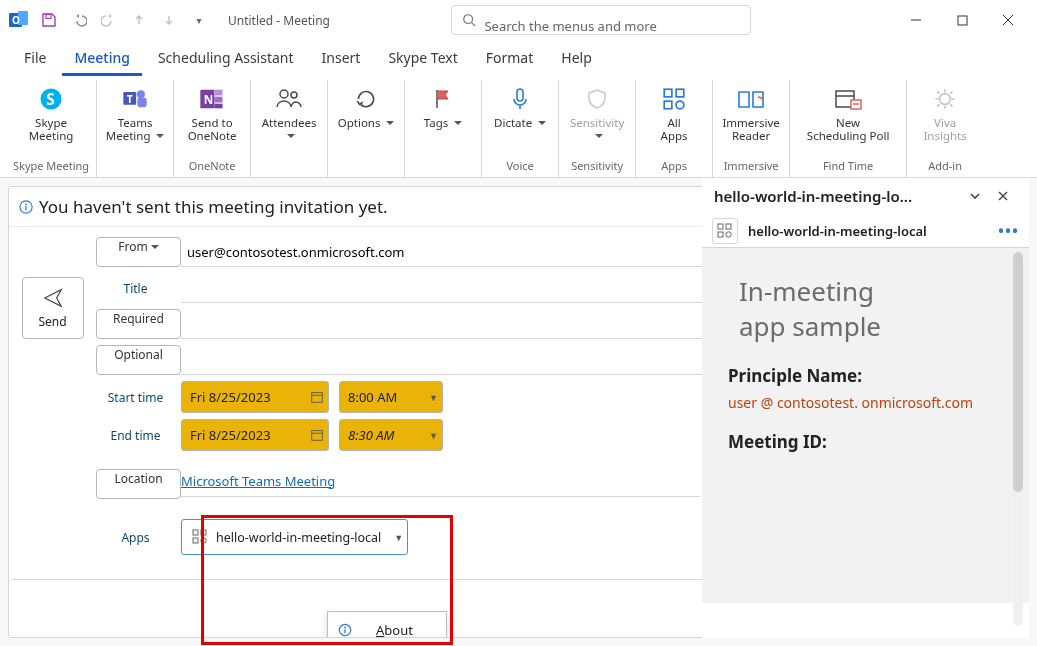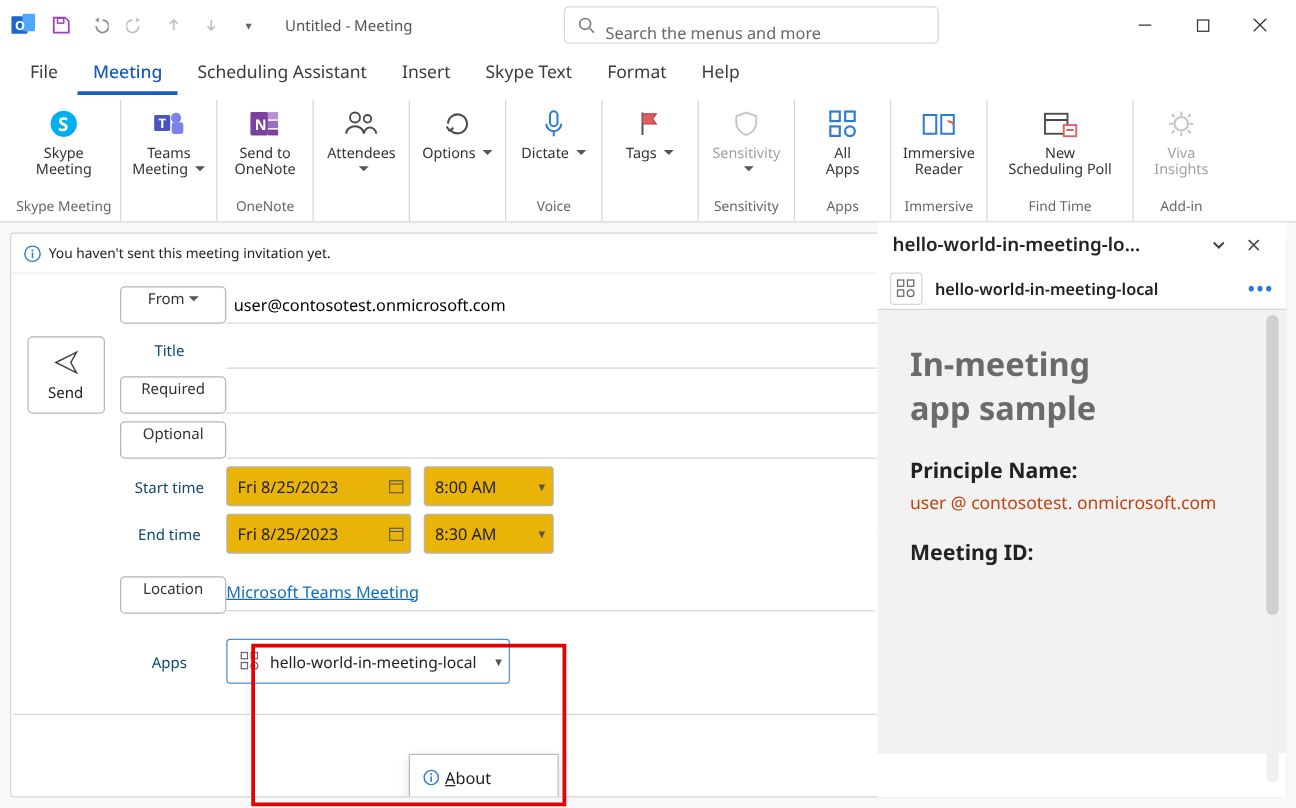--- a/index.html
+++ b/index.html
@@ -39,53 +39,53 @@
   .rbtn { width:62px; padding-top:4px; display:flex; flex-direction:column; align-items:center; text-align:center; gap:2px; font-size:11.5px; line-height:1.15; color:#333; }
   .rbtn.xwide{ width:102px;}
   .rbtn.dim { color:#a0a0a0; }
   .rbtn .ricon { height:30px; display:flex; align-items:center; justify-content:center;}
   .rgroup-label { font-size:11px; color:#666; padding:2px 0 4px; white-space:nowrap;}
   .caret::after{content:"";display:inline-block;margin-left:3px;border:4px solid transparent;border-top-color:#555;transform:translateY(2px);}
   
   .body-area { position:absolute; top:178px; bottom:0; left:0; right:0; display:flex; padding:8px; gap:8px; }
   
   .compose { flex:1; background:#fff; border:1px solid var(--border); border-radius:3px; display:flex; flex-direction:column; min-width:0; }
-  .info-strip{ padding:8px 10px; display:flex; gap:6px; align-items:center; font-size:11px; border-bottom:1px solid #eee;text-align:right;}
+  .info-strip{ padding:8px 10px; display:flex; gap:6px; align-items:center; font-size:17px; border-bottom:1px solid #eee;text-align:right;}
   .form-scroll { position:relative; flex:1; overflow:hidden; }
   .form-grid { display:grid; grid-template-columns:85px 85px 1fr 310px; align-items:center; padding:10px 18px 0 2px; row-gap:6px;}
   .send-cell { grid-row:1 / span 4; width:85px; display:flex; align-items:flex-start; justify-content:center; padding:4px 8px 0 6px;}
   .send-btn { width:62px; height:62px; border:1px solid var(--btn-border); border-radius:4px; background:#fff; display:flex; flex-direction:column; align-items:center; justify-content:center; gap:4px; font-size:12px;}
   .field-btn { height:30px; border:1px solid var(--btn-border); border-radius:4px; background:#fff; display:flex; justify-content:center; font-size:12px; color:#333; padding:0 8px; white-space:nowrap;}
   .field-label { font-size:12px; color:#0c4a6e; text-align:center; padding-right:6px;}
   .field-input { height:30px; border:none; border-bottom:1px solid var(--border); padding:0 6px; font-size:13px; width:100%; background:transparent;}
   .dt-wrap { display:flex; align-items:center; gap:10px;}
   .dt-box { position:relative; height:32px; border:1px solid var(--btn-border); border-radius:3px; background:#eab308; display:flex; align-items:center; padding:0 8px; font-size:13px;}
   .dropbtn{position:absolute; right:4px; top:50%; transform:translateY(-50%);}
   .chk { display:flex; align-items:center; gap:6px; font-size:12.5px; color:#333;}
   .chk input{width:15px;height:15px;}
   .recur-link{color:var(--link);font-size:12.5px;display:flex;align-items:center;gap:5px;}
   .loc-link{color:var(--link);font-size:13px;text-decoration:underline;}
   .room-finder{display:flex;align-items:center;gap:6px;font-size:12.5px;color:#222;}
   
   .apps-highlight{ position:absolute; border:var(--rh) solid #e60000; pointer-events:none;}
   #hl1{ left:192px; top:328px; width:252px; height:130px; }
   .app-pill { position:relative; display:inline-flex; align-items:center; gap:8px; height:36px; padding:0 26px 0 10px; border:1.5px solid #4a8fd8; border-radius:3px; background:#fff; font-size:12.5px;}
   .ctx-menu { position:absolute; width:120px; background:#fff; border:1px solid #bcbcbc; box-shadow:0 4px 10px rgba(0,0,0,.12); padding:4px 0;}
-  .ctx-item { display:flex; align-items:center; gap:4px; padding:5px 10px; font-size:13px;}
+  .ctx-item { display:flex; align-items:center; gap:24px; padding:5px 10px; font-size:13px;}
   .ctx-item .ul{text-decoration:underline;}
   .mini-scroll{position:absolute; right:6px; top:392px; width:10px; height:34px; border-radius:6px; background:#dcdcdc; display:flex; flex-direction:column; justify-content:space-between; align-items:center; padding:2px 0;}
   .mini-scroll span{font-size:8px;color:#7a7a7a;line-height:1;} 
   .panel { position:absolute; right:0; top:0; width:327px; bottom:0; background:#fff; }
   .panel-outer{position:absolute;left:700px;top:0;right:8px;bottom:8px;}
   .panel-header{height:36px;display:flex;align-items:center;padding:0 12px;font-size:15px;font-weight:600;}
   .panel-header .title{flex:1;white-space:nowrap;overflow:hidden;text-overflow:ellipsis;}
   .panel-sub{height:34px;border-bottom:1px solid var(--border);display:flex;align-items:center;padding:0 10px;gap:10px;font-size:13px;font-weight:600;}
   .panel-sub .icon-box{width:26px;height:26px;border:1px solid var(--border);border-radius:3px;display:flex;align-items:center;justify-content:center;}
   .panel-body{padding:26px 18px 12px 26px;background:#f2f2f2; height:355px; position:relative;}
-  .panel-body h1{margin:0 0 20px 0;font-size:26px;line-height:1.35;font-weight:700;color:#6b6b6b;}
+  .panel-body h1{margin:0 0 20px 11px;font-size:26px;line-height:1.35;font-weight:400;color:#6b6b6b;}
   .panel-body h2{margin:0 0 6px 0;font-size:17px;font-weight:700;color:#222;}
   .panel-body p{margin:0 0 18px 0;font-size:14px;color:#c2410c;}
   .vscroll{position:absolute;right:6px;top:74px;width:10px;bottom:12px;background:#f0f0f0;border-radius:6px;}
   .vscroll-thumb{position:absolute;left:0;right:0;top:0;height:240px;background:#cfcfcf;border-radius:6px;}
   
   .ico-app{width:16px;height:16px;}
 </style>
 </head>
 <body>
 
@@ -243,43 +243,43 @@
           </div>
           <div>Options <span class="caret"></span></div>
         </div>
       </div>
       <div class="rgroup-label"></div>
     </div>
     <div class="rgroup">
       <div class="rgroup-buttons">
         <div class="rbtn">
           <div class="ricon">
+            <svg width="24" height="26" viewBox="0 0 24 24">
+              <path d="M6 3v18" stroke="#4a4a4a" stroke-width="1.5"></path>
+              <path d="M6 4h11l-3 4 3 4H6" fill="#e06060" stroke="#c04040"></path>
+            </svg>
+          </div>
+          <div>Tags <span class="caret"></span></div>
+        </div>
+      </div>
+      <div class="rgroup-label"></div>
+    </div>
+    <div class="rgroup">
+      <div class="rgroup-buttons">
+        <div class="rbtn">
+          <div class="ricon">
             <svg width="24" height="28" viewBox="0 0 24 24">
               <rect x="9" y="2" width="6" height="12" rx="3" fill="none" stroke="#2b7cd3" stroke-width="1.6"></rect>
               <path d="M6 12a6 6 0 0 0 12 0M12 18v4" fill="none" stroke="#2b7cd3" stroke-width="1.6"></path>
             </svg>
           </div>
           <div>Dictate <span class="caret"></span></div>
         </div>
       </div>
       <div class="rgroup-label">Voice</div>
-    </div>
-    <div class="rgroup">
-      <div class="rgroup-buttons">
-        <div class="rbtn">
-          <div class="ricon">
-            <svg width="24" height="26" viewBox="0 0 24 24">
-              <path d="M6 3v18" stroke="#4a4a4a" stroke-width="1.5"></path>
-              <path d="M6 4h11l-3 4 3 4H6" fill="#e06060" stroke="#c04040"></path>
-            </svg>
-          </div>
-          <div>Tags <span class="caret"></span></div>
-        </div>
-      </div>
-      <div class="rgroup-label"></div>
     </div>
     <div class="rgroup">
       <div class="rgroup-buttons">
         <div class="rbtn dim">
           <div class="ricon">
             <svg width="24" height="26" viewBox="0 0 24 24">
               <path d="M12 3l8 3v5c0 5-4 9-8 10-4-1-8-5-8-10V6z" fill="none" stroke="#c7c7c7" stroke-width="1.5"></path>
             </svg>
           </div>
           <div>Sensitivity <span class="caret"></span></div>
@@ -430,21 +430,21 @@
         <div class="dt-wrap">
           <div class="dt-box" style="width:148px;">
               <span>Fri 8/25/2023</span>
               <span class="dropbtn">
                 <svg width="14" height="14" viewBox="0 0 16 16">
                   <rect x="2" y="3" width="12" height="11" fill="none" stroke="#555"></rect>
                   <line x1="2" y1="6" x2="14" y2="6" stroke="#555"></line>
                 </svg>
               </span>
             </div>
-          <div class="dt-box" style="width:104px;">
+          <div class="dt-box" style="width:104px;font-style:italic;">
               <span>8:30 AM</span>
               <span class="dropbtn" style="font-size:9px;color:#555">▼</span>
             </div>
         </div>
         <div>
           <div class="recur-link">
               <svg width="14" height="14" viewBox="0 0 16 16">
                 <path d="M3 8a5 5 0 0 1 9-3M13 8a5 5 0 0 1-9 3" fill="none" stroke="#0f6cbd" stroke-width="1.4"></path>
                 <path d="M12 2v3h-3M4 14v-3h3" fill="none" stroke="#0f6cbd" stroke-width="1.4"></path>
               </svg>

